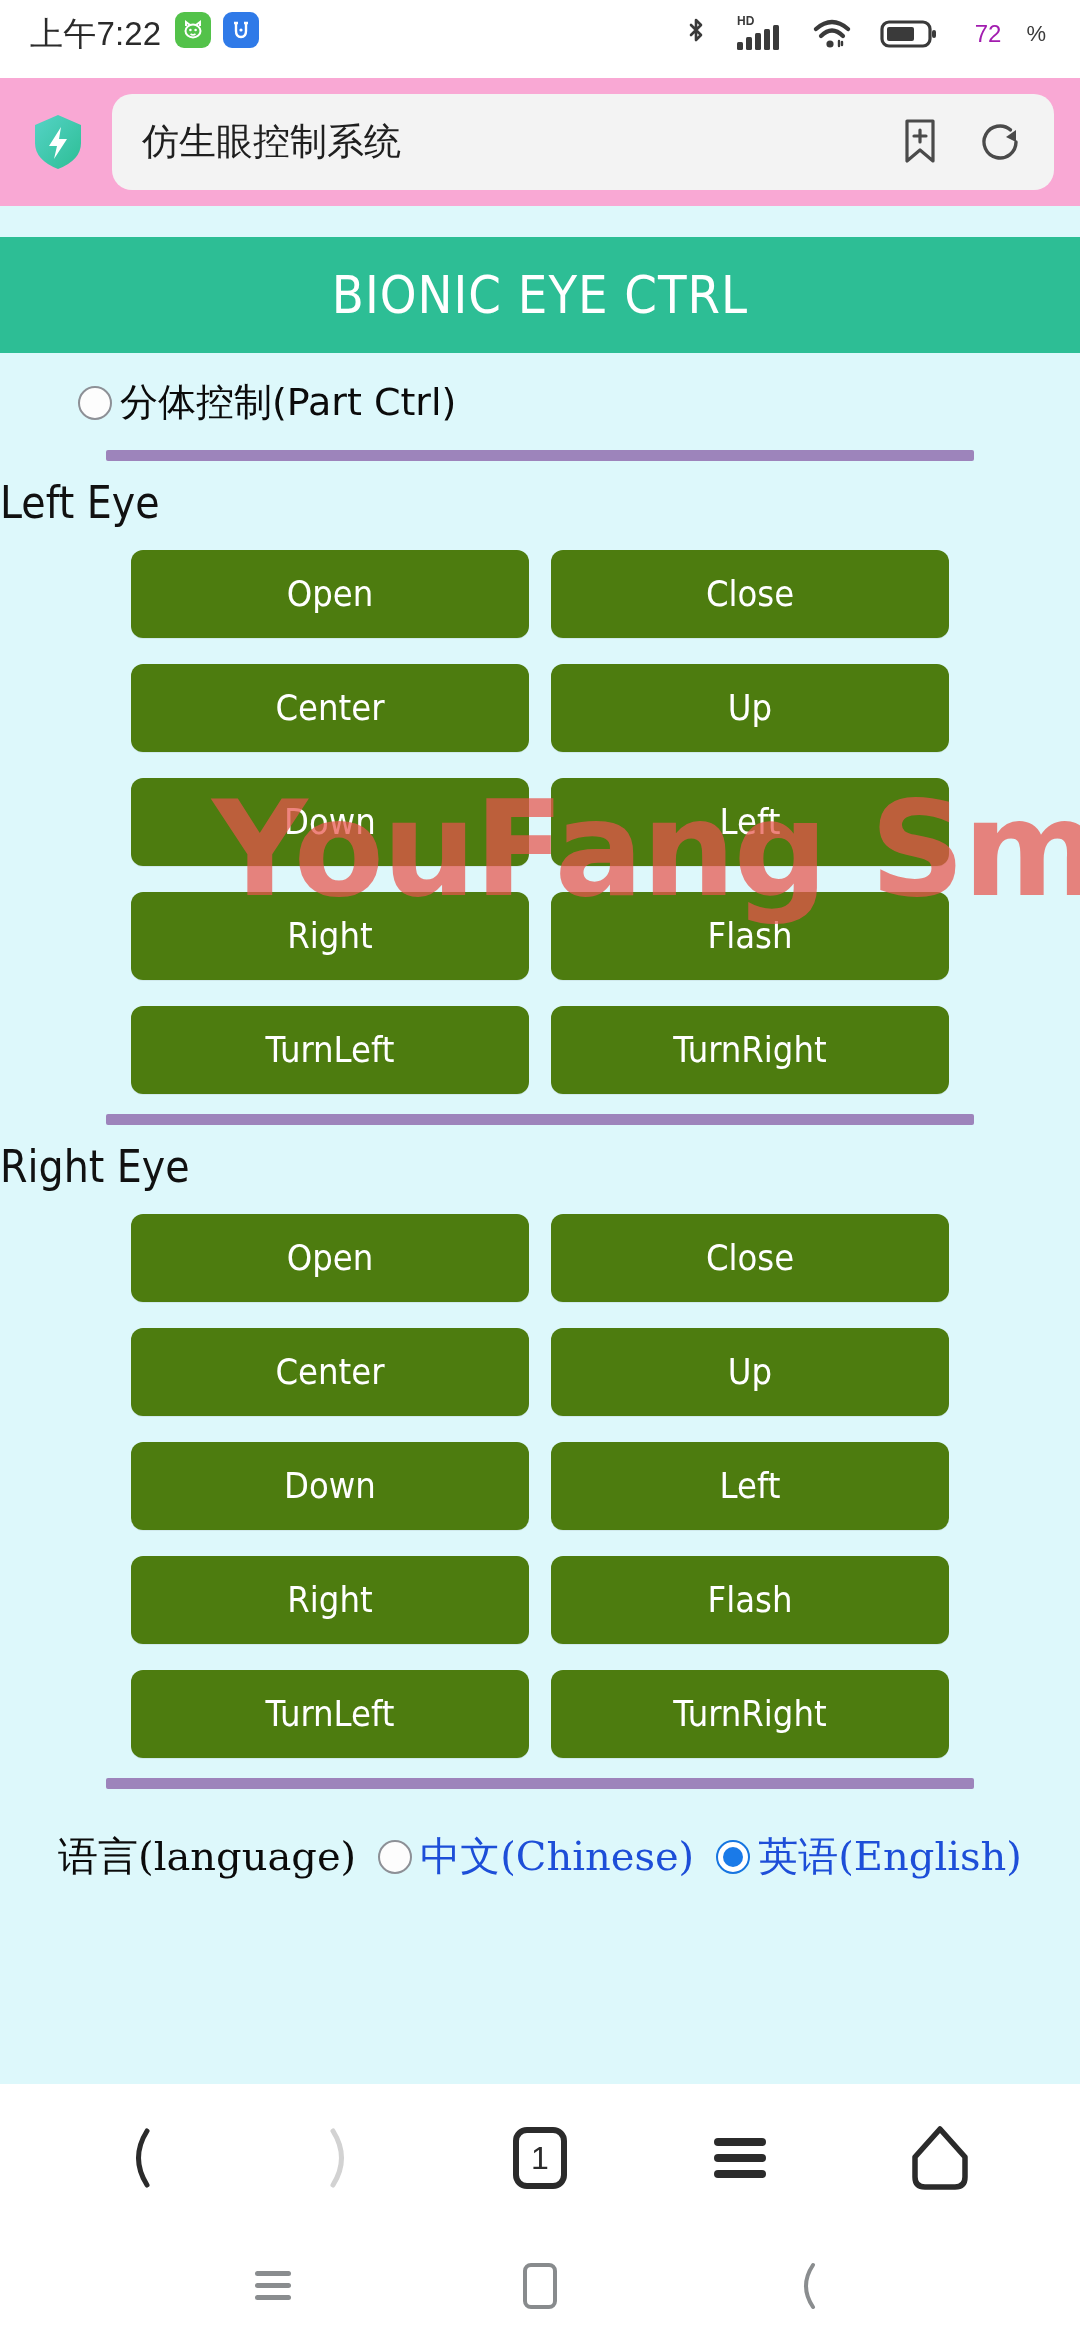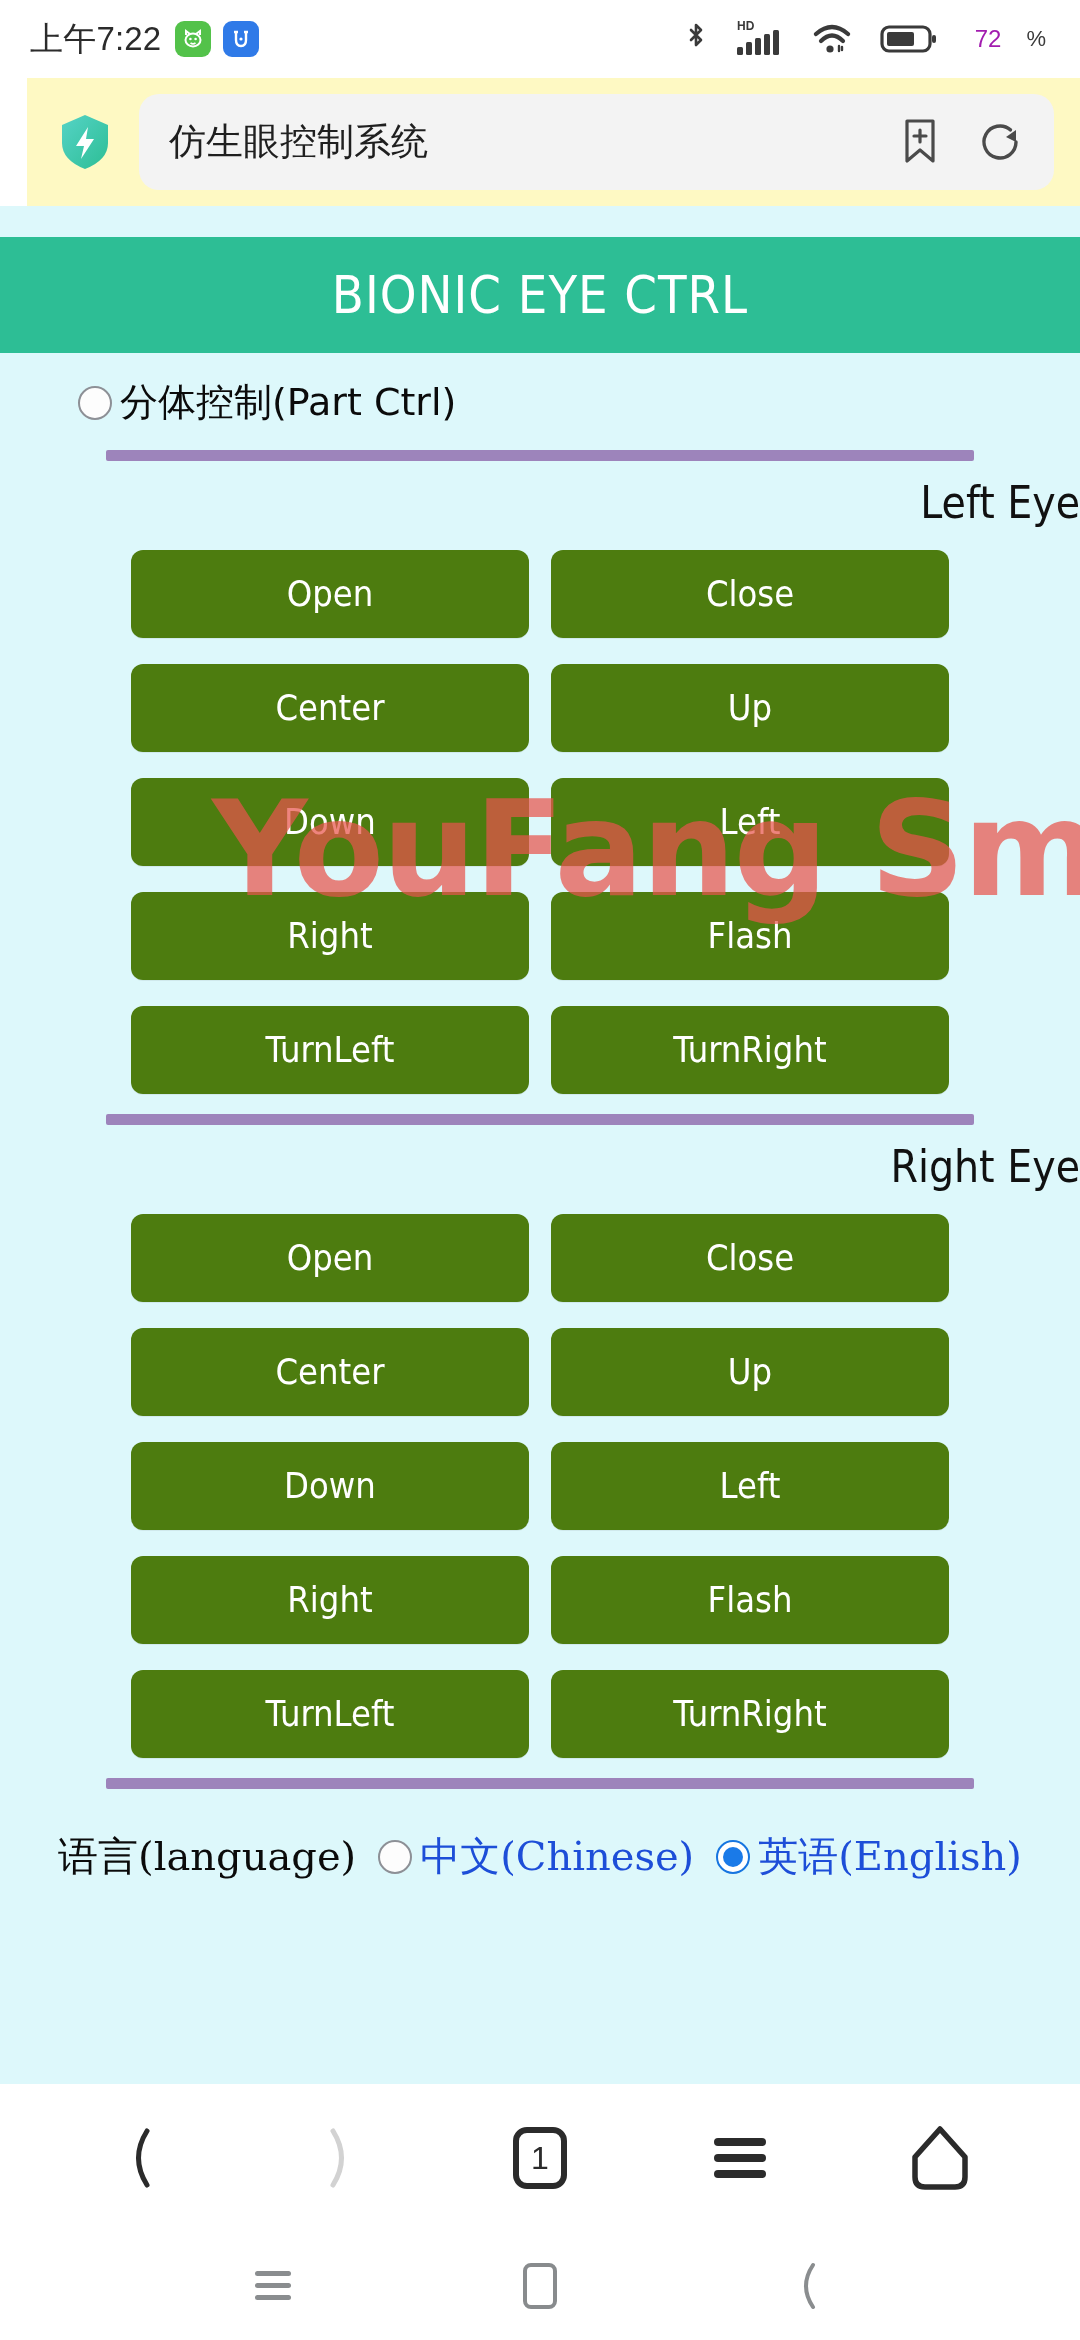--- a/index.html
+++ b/index.html
@@ -14,44 +14,44 @@
   .phone{
     position:relative;width:1080px;height:2340px;
     display:flex;flex-direction:column;
     background:#ffffff;
   }
 
   
   .statusbar{
     height:78px;flex:0 0 78px;
     background:#ffffff;
-    display:flex;align-items:center;
-    padding:0 34px 0 30px;
+    display:flex;align-items:flex-start;
+    padding:12px 34px 0 30px;
     box-sizing:border-box;
   }
   .sb-time{
     font-size:33px;color:#2b2b2b;letter-spacing:.2px;
     font-family:"Liberation Sans","DejaVu Sans",sans-serif;
     white-space:nowrap;
   }
   .sb-appicons{display:flex;align-items:center;gap:12px;margin-left:14px;}
   .appicon{width:36px;height:36px;border-radius:9px;display:flex;align-items:center;justify-content:center;}
   .appicon.green{background:#53c24a;}
   .appicon.blue{background:#2f7ae8;}
   .appicon svg{display:block;}
   .sb-spacer{flex:1 1 auto;}
   .sb-right{display:flex;align-items:center;gap:25px;}
   .sb-right svg{display:block;}
   .sb-batt-txt{font-size:24px;color:#a21caf;margin-left:12px;}
   .sb-batt-pct{font-size:22px;color:#3a3a3a;}
 
   
   .urlbar-wrap{
-    flex:0 0 128px;height:128px;background:#fef9c3;
-    display:flex;align-items:center;padding:0 26px 0 30px;box-sizing:border-box;margin-left:27px;
+    flex:0 0 128px;height:128px;background:#f9a8d4;
+    display:flex;align-items:center;padding:0 26px 0 30px;box-sizing:border-box;
   }
   .brand-shield{width:56px;height:60px;flex:0 0 56px;margin-right:26px;}
   .urlpill{
     flex:1 1 auto;height:96px;border-radius:20px;background:#f3f3f3;
     display:flex;align-items:center;padding:0 30px 0 30px;box-sizing:border-box;
   }
   .url-text{
     flex:1 1 auto;font-size:37px;color:#1f1f1f;white-space:nowrap;overflow:hidden;
     font-family:"DejaVu Sans","Liberation Sans",sans-serif;
   }
@@ -95,21 +95,21 @@
     font-size:38px;color:#0b0b0b;white-space:nowrap;
     font-family:"DejaVu Sans","Liberation Sans",sans-serif;
   }
 
   .hr{
     height:11px;border-radius:2px;background:#9d84bb;
     margin:16px auto 14px auto;width:868px;
   }
 
   .section-title{
-    text-align:right;font-size:44px;color:#111111;
+    text-align:left;font-size:44px;color:#111111;
     font-family:"DejaVu Sans Condensed","Liberation Sans",sans-serif;
     margin:16px 0 22px 0;
   }
 
   .btn-grid{
     display:grid;
     grid-template-columns:398px 398px;
     column-gap:22px;row-gap:26px;
     justify-content:center;
     padding:0 0 4px 0;

